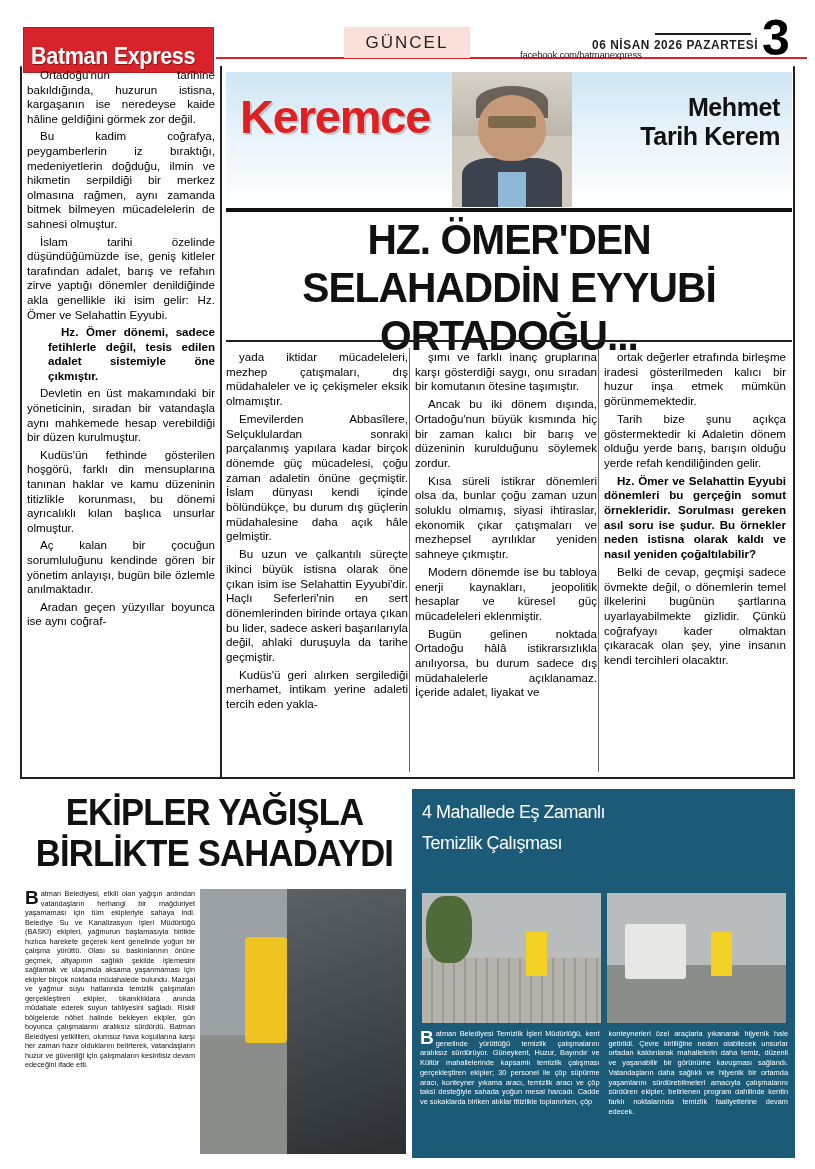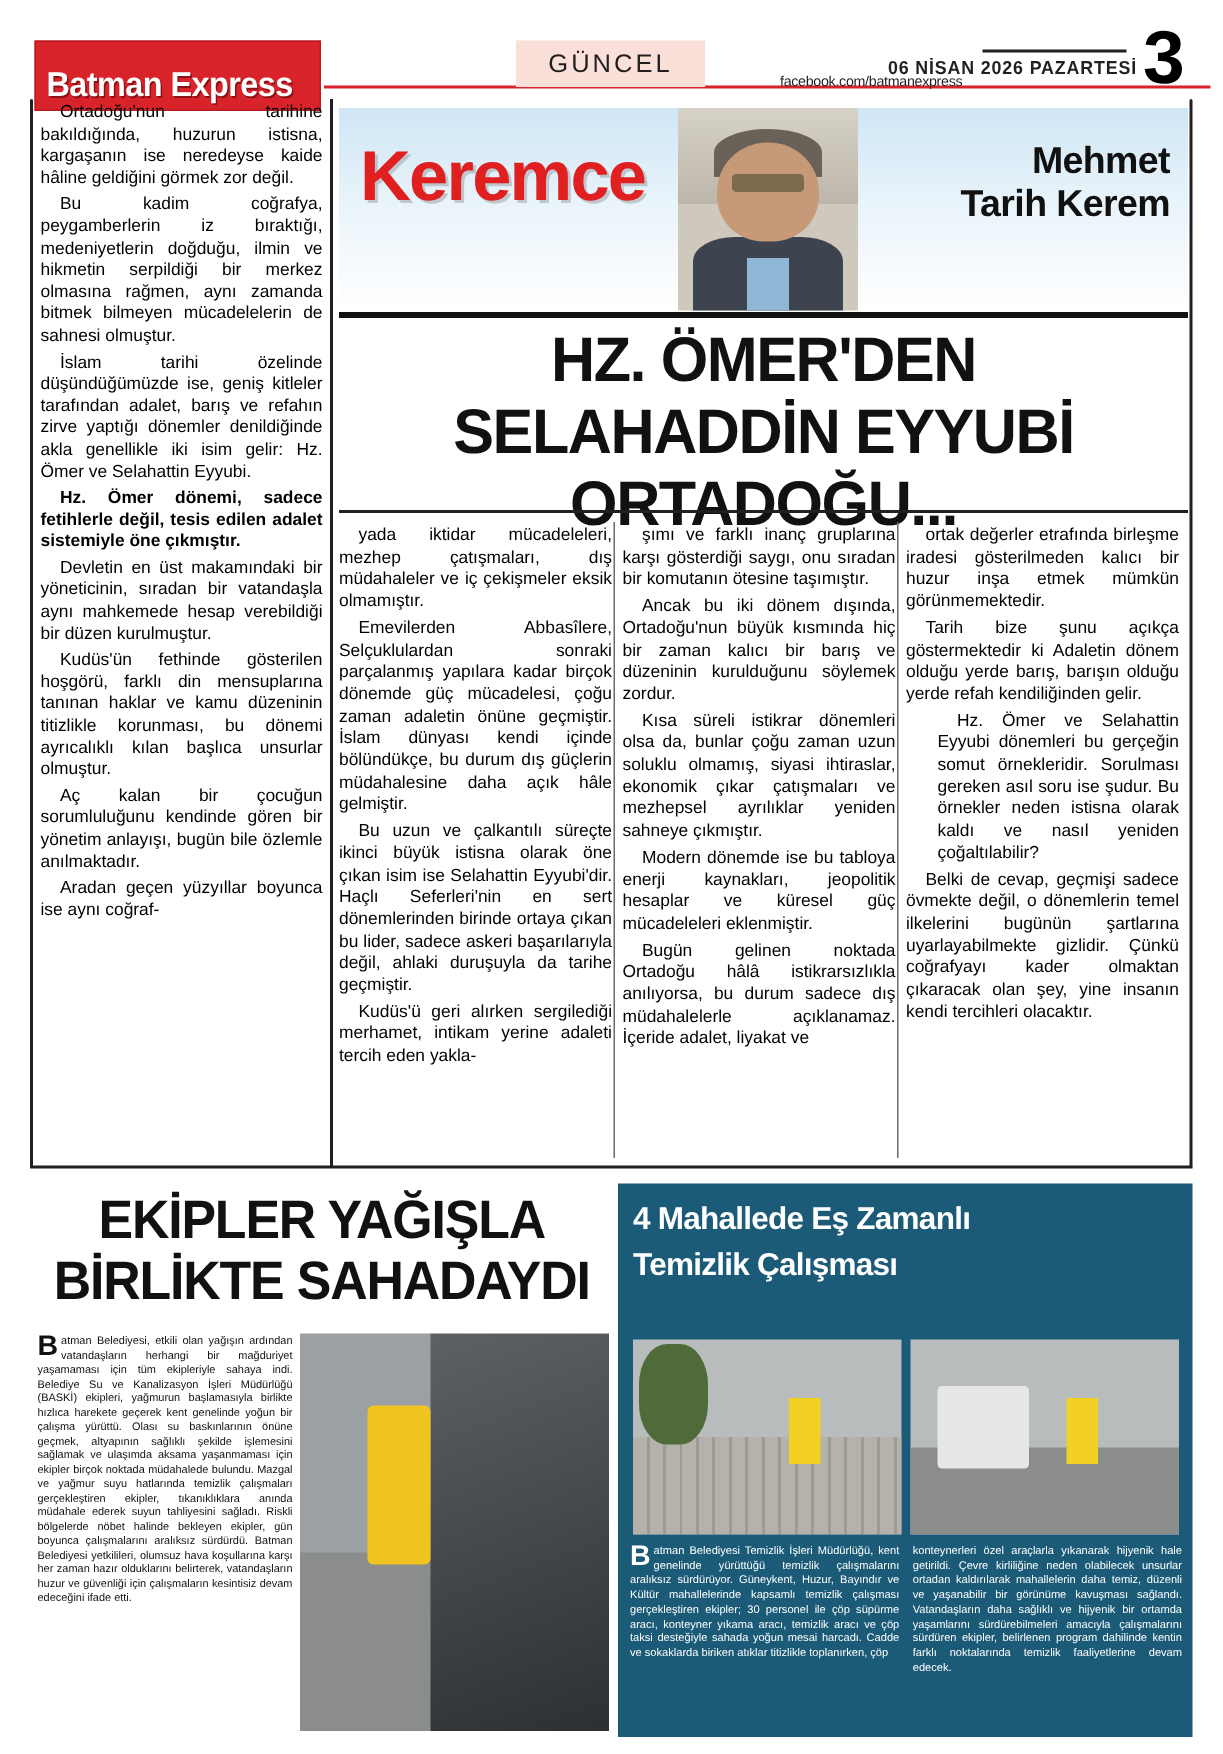--- a/index.html
+++ b/index.html
@@ -138,21 +138,21 @@
     position: absolute;
     left: 27px; top: 68px;
     width: 188px;
     font-size: 11.6px;
     line-height: 14.6px;
     color: #000;
     text-align: justify;
     font-family: "Liberation Sans", sans-serif;
   }
   .lead-col p { text-indent: 13px; margin-bottom: 3px; }
-  .lead-col p.bold { font-weight: bold; text-indent: 13px; }
+  .lead-col p.bold { font-weight: bold; text-indent: 13px; margin-left: 21px; }
 
   
   .banner {
     position: absolute;
     left: 226px; top: 72px;
     width: 566px;
     height: 135px;
     background: linear-gradient(180deg, #cfe6f5 0%, #e8f3fa 45%, #ffffff 100%);
     overflow: hidden;
   }
@@ -217,21 +217,21 @@
     position: absolute;
     top: 350px;
     width: 182px;
     font-size: 11.6px;
     line-height: 14.7px;
     color: #000;
     text-align: justify;
     font-family: "Liberation Sans", sans-serif;
   }
   .body-col p { text-indent: 13px; margin-bottom: 3px; }
-  .body-col p.bold { font-weight: normal; margin-left: 21px; }
+  .body-col p.bold { font-weight: bold; }
   #body-col-2 { left: 226px; }
   #body-col-3 { left: 415px; }
   #body-col-4 { left: 604px; }
   .vline-c23 { position: absolute; left: 409px; top: 348px; width: 1px; height: 424px; background: #6b6b6b; }
   .vline-c34 { position: absolute; left: 598px; top: 348px; width: 1px; height: 424px; background: #6b6b6b; }
 
   
   .bl-headline {
     position: absolute;
     left: 22px; top: 792px;
@@ -280,22 +280,22 @@
     width: 383px;
     height: 369px;
     background: #1b5b78;
     overflow: hidden;
   }
   .br-headline {
     position: absolute;
     left: 10px; top: 8px;
     width: 364px;
     color: #ffffff;
-    font-size: 21px;
-    font-weight: bold;
+    font-size: 18px;
+    font-weight: normal;
     line-height: 31px;
     letter-spacing: -0.5px;
     font-family: "Liberation Sans", sans-serif;
   }
   .br-photos {
     position: absolute;
     left: 10px; top: 104px;
     width: 364px;
     height: 130px;
     display: flex;

